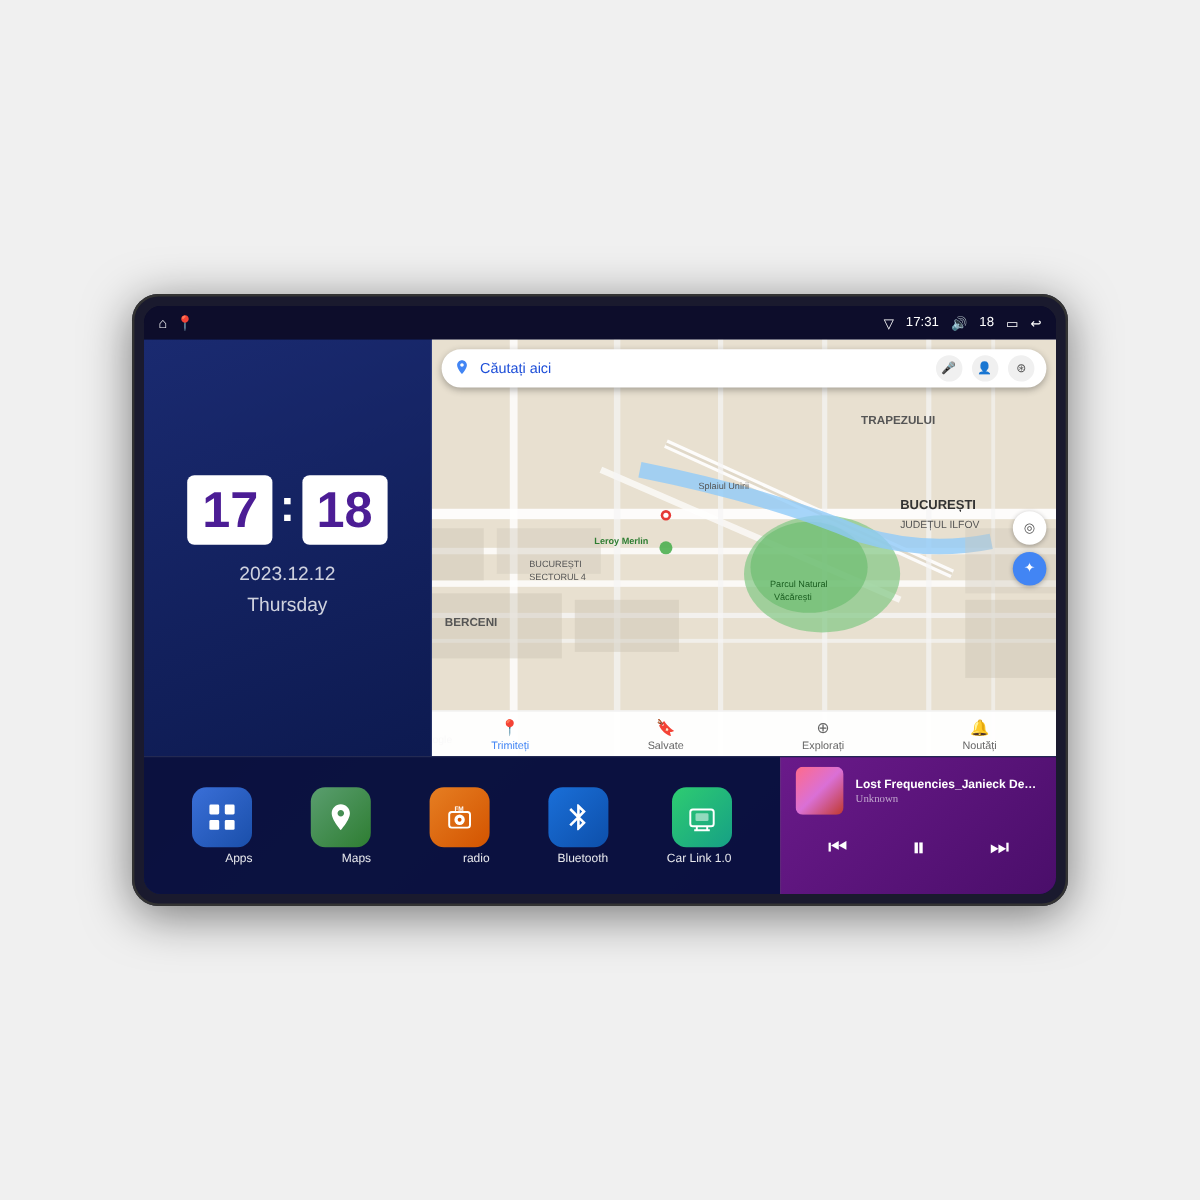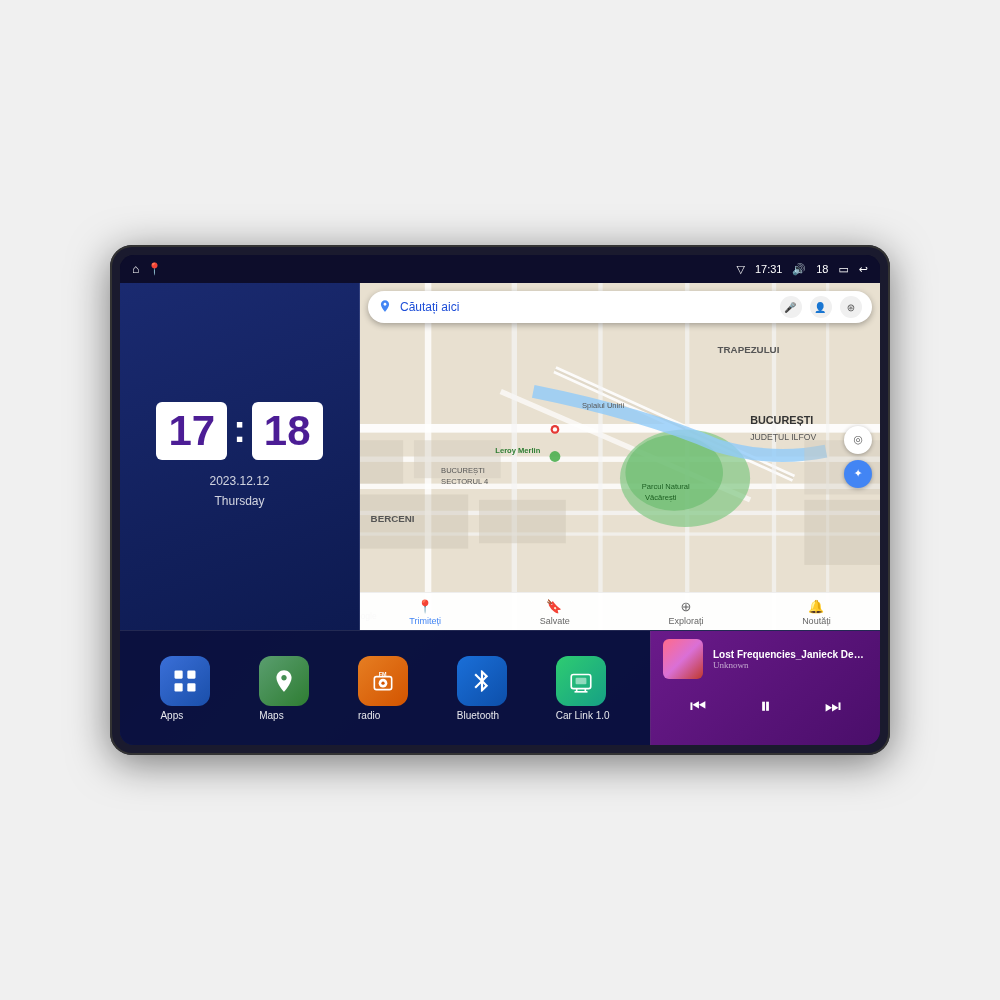--- a/index.html
+++ b/index.html
@@ -108,21 +108,21 @@
 
     .clock-separator {
       color: #fff;
       font-size: 38px;
       font-weight: bold;
       margin-bottom: 4px;
     }
 
     .clock-date {
       color: rgba(255,255,255,0.8);
-      font-size: 12px;
+      font-size: 16px;
       text-align: center;
       line-height: 1.6;
     }
 
     
     .map-panel {
       flex: 1;
       background: #e8e0d0;
       position: relative;
       overflow: hidden;
@@ -256,21 +256,21 @@
       flex: 1;
       display: flex;
       align-items: center;
       justify-content: space-around;
       padding: 8px 16px;
     }
 
     .app-item {
       display: flex;
       flex-direction: column;
-      align-items: flex-start;
+      align-items: flex-end;
       gap: 4px;
       cursor: pointer;
     }
 
     .app-icon {
       width: 50px;
       height: 50px;
       border-radius: 12px;
       display: flex;
       align-items: center;

